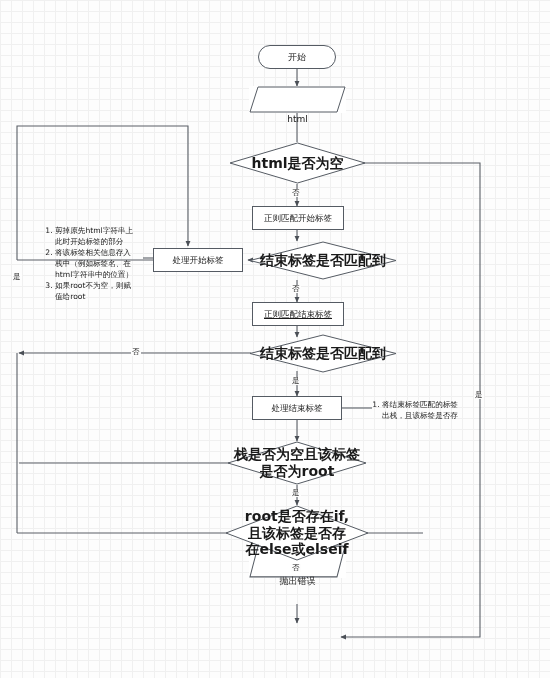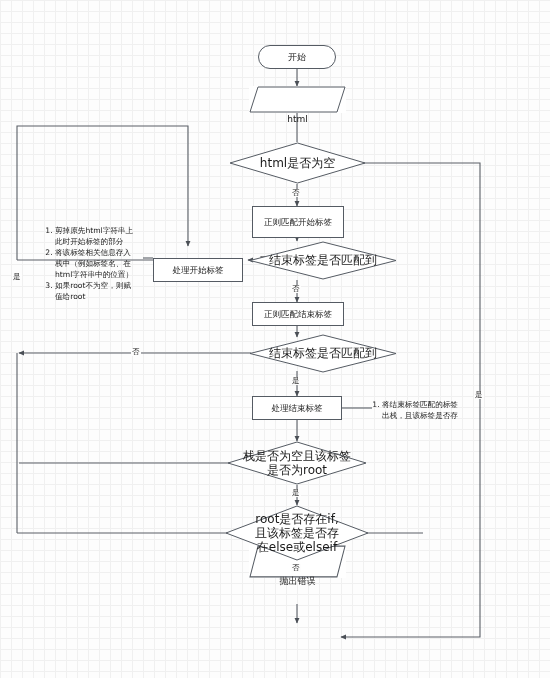--- a/index.html
+++ b/index.html
@@ -62,23 +62,24 @@
     left: 0; top: 0;
     width: 100%;
     height: 100%;
   }
   .io-shape .io-label {
     position: relative;
     z-index: 2;
     margin-top: 40px;
   }
   .decision {
-    font-size: 12px;
+    font-size: 14px;
     background: transparent;
     border: none;
+    font-weight: bold;
   }
   .decision .dia-svg {
     position: absolute;
     left: 0; top: 0;
     width: 100%;
     height: 100%;
     z-index: 1;
   }
   .decision .dia-label {
     position: relative;
@@ -176,36 +177,36 @@
     <span class="io-label">html</span>
   </div>
 
   <div class="node decision" style="left:229px; top:142px; width:137px; height:42px;">
     <svg class="dia-svg" viewBox="0 0 137 42" preserveAspectRatio="none">
       <polygon points="68.5,1 136,21 68.5,41 1,21" fill="#ffffff" stroke="#555b63" stroke-width="1"></polygon>
     </svg>
     <span class="dia-label">html是否为空</span>
   </div>
 
-  <div class="node process" style="left:252px; top:206px; width:92px; height:32px;">
+  <div class="node process" style="left:252px; top:206px; width:92px; height:24px;">
     <span>正则匹配开始标签</span>
   </div>
 
   <div class="node decision" style="left:249px; top:241px; width:148px; height:39px;">
     <svg class="dia-svg" viewBox="0 0 148 39" preserveAspectRatio="none">
       <polygon points="74,1 147,19.5 74,38 1,19.5" fill="#ffffff" stroke="#555b63" stroke-width="1"></polygon>
     </svg>
     <span class="dia-label">结束标签是否匹配到</span>
   </div>
 
-  <div class="node process" style="left:153px; top:258px; width:90px; height:24px;">
+  <div class="node process" style="left:153px; top:248px; width:90px; height:24px;">
     <span>处理开始标签</span>
   </div>
 
-  <div class="node process" style="left:252px; top:302px; width:92px; height:24px;">
+  <div class="node process" style="left:252px; top:302px; width:92px; height:24px;text-decoration:underline;">
     <span>正则匹配结束标签</span>
   </div>
 
   <div class="node decision" style="left:249px; top:334px; width:148px; height:39px;">
     <svg class="dia-svg" viewBox="0 0 148 39" preserveAspectRatio="none">
       <polygon points="74,1 147,19.5 74,38 1,19.5" fill="#ffffff" stroke="#555b63" stroke-width="1"></polygon>
     </svg>
     <span class="dia-label">结束标签是否匹配到</span>
   </div>
 

